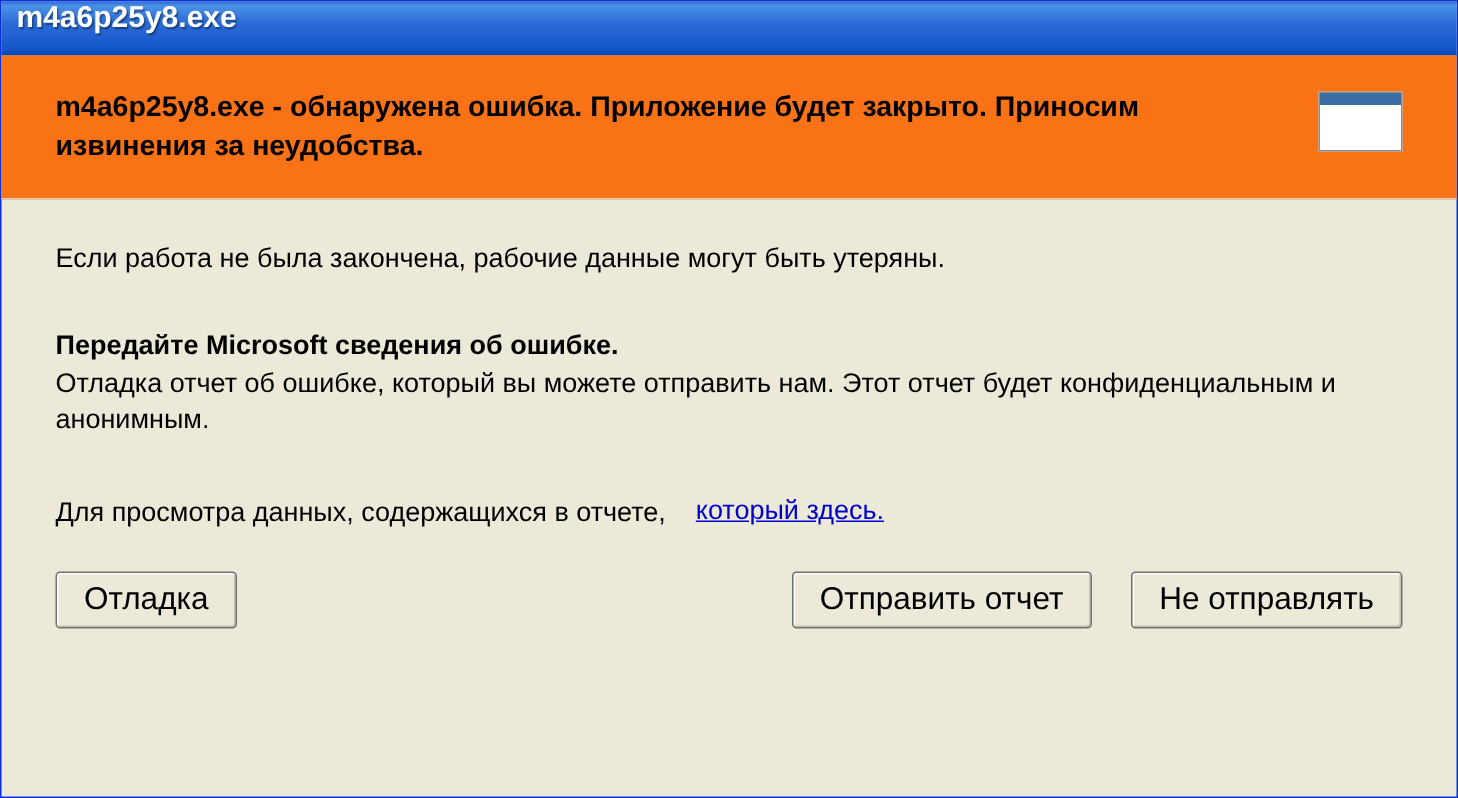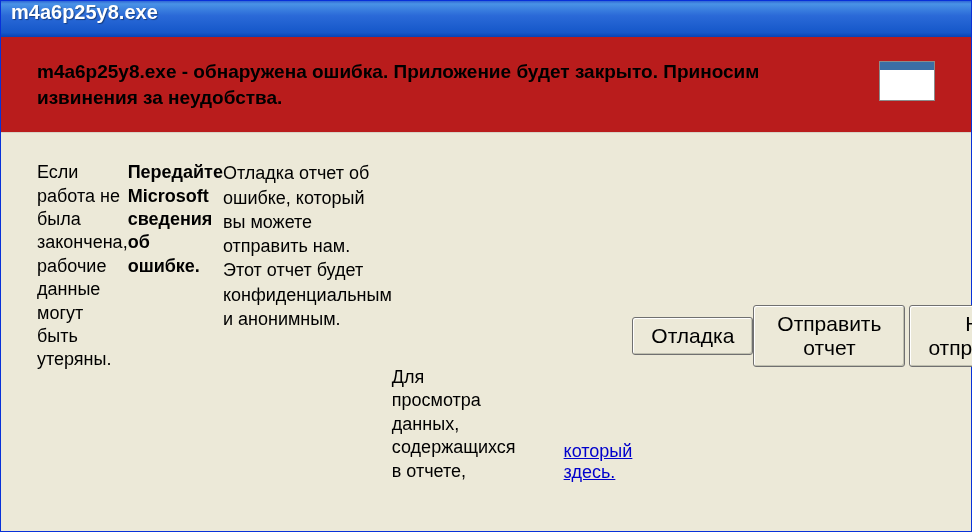--- a/index.html
+++ b/index.html
@@ -27,21 +27,21 @@
       height: 36px;
       display: flex;
       align-items: flex-start;
       padding: 0 10px;
       color: #ffffff;
       font-size: 20px;
       font-weight: bold;
       text-shadow: 1px 1px 1px rgba(0,0,0,0.4);
     }
     .header-section {
-      background: #b91c1c;
+      background: #f97316;
       padding: 22px 36px 22px 36px;
       display: flex;
       align-items: flex-start;
       justify-content: space-between;
       border-bottom: 1px solid #d6d3c6;
     }
     .header-text {
       font-size: 19px;
       font-weight: bold;
       color: #000000;
@@ -63,60 +63,60 @@
       top: 0;
       left: 0;
       right: 0;
       height: 8px;
       background: #3b6ea5;
     }
     .body-section {
       padding: 28px 36px 20px 36px;
       flex: 1;
       display: flex;
-      flex-direction: row;
+      flex-direction: column;
       font-size: 18px;
       color: #000000;
     }
     .warning-text {
       margin-bottom: 34px;
       line-height: 1.3;
     }
     .report-heading {
       font-weight: bold;
       margin-bottom: 1px;
       line-height: 1.3;
     }
     .report-desc {
       line-height: 1.35;
       margin-bottom: 38px;
     }
     .view-row {
       display: flex;
-      align-items: flex-end;
-      gap: 48px;
+      align-items: flex-start;
+      gap: 20px;
       margin-bottom: 28px;
     }
     .view-label {
       line-height: 1.3;
     }
     .link {
       color: #0000cc;
       text-decoration: underline;
       cursor: pointer;
     }
     .buttons-row {
       display: flex;
       justify-content: space-between;
       align-items: center;
       padding: 0 0 0 0;
     }
     .buttons-right {
       display: flex;
-      gap: 4px;
+      gap: 26px;
     }
     .btn {
       font-family: Tahoma, Arial, sans-serif;
       font-size: 21px;
       padding: 6px 18px;
       background: #ece9d8;
       border: 1px solid #707070;
       border-radius: 3px;
       box-shadow: inset 1px 1px 0 #ffffff, inset -1px -1px 0 #c0c0b0;
       cursor: pointer;

